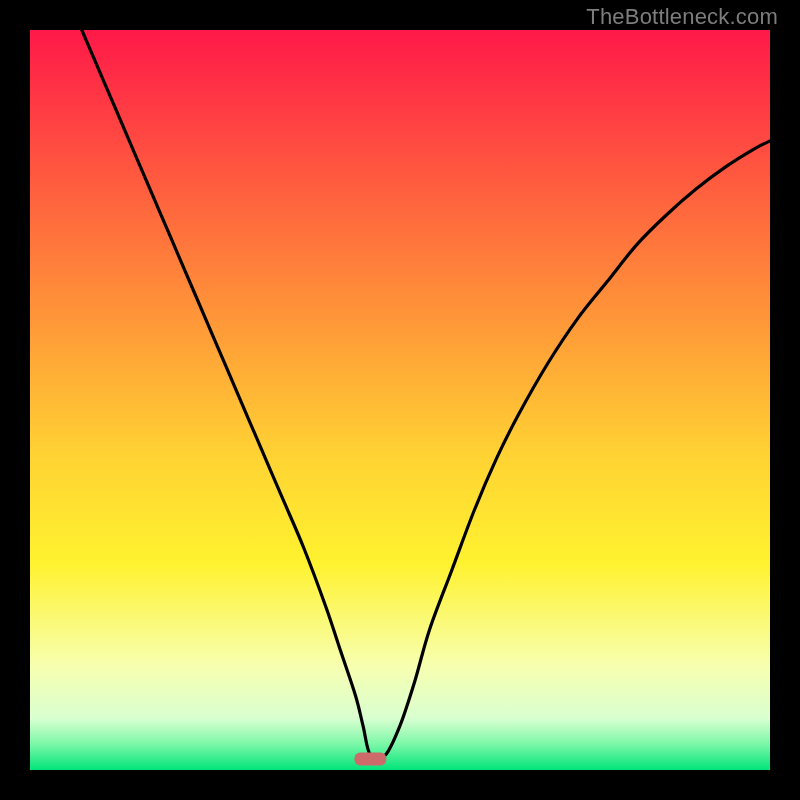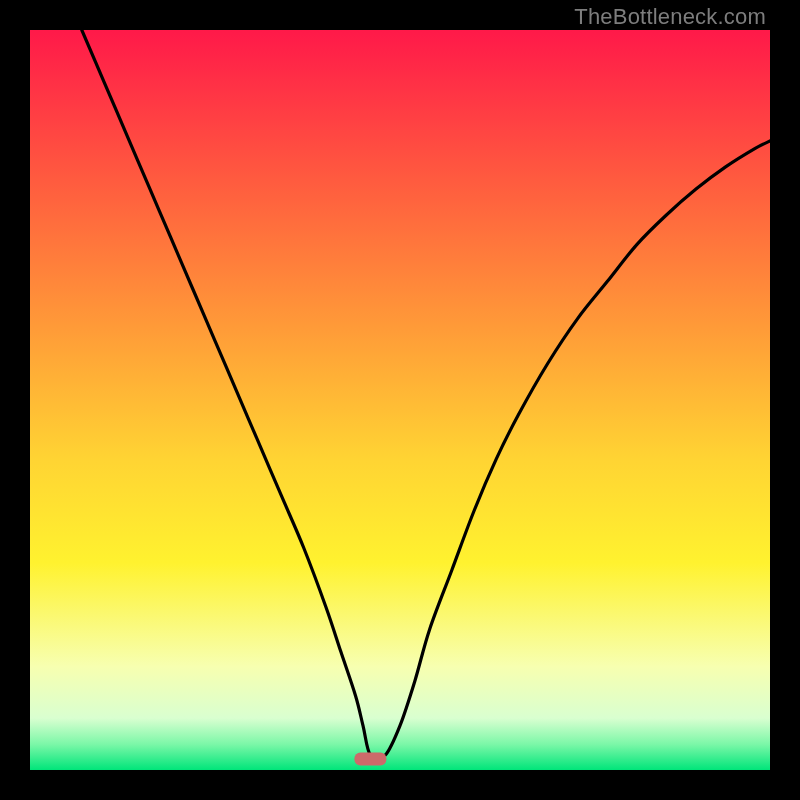--- a/index.html
+++ b/index.html
@@ -22,21 +22,21 @@
   .plot-area {
     position: absolute;
     left: 0;
     top: 0;
     width: 740px;
     height: 740px;
   }
   .watermark {
     position: absolute;
     top: 4px;
-    right: 34px;
+    right: 22px;
     color: #7d7d7d;
     font-size: 22px;
     letter-spacing: 0.2px;
     font-weight: 500;
   }
   svg { display: block; }
 </style>
 </head>
 <body>
 

